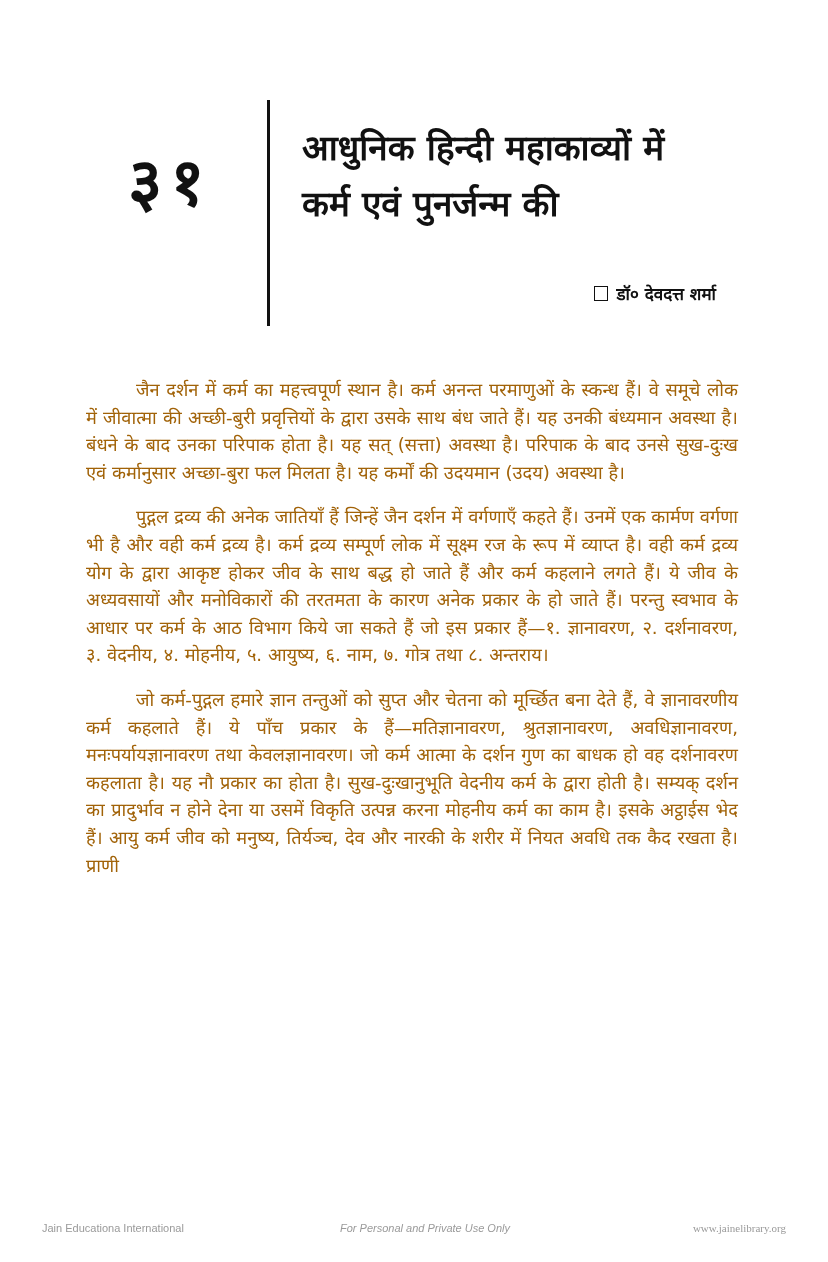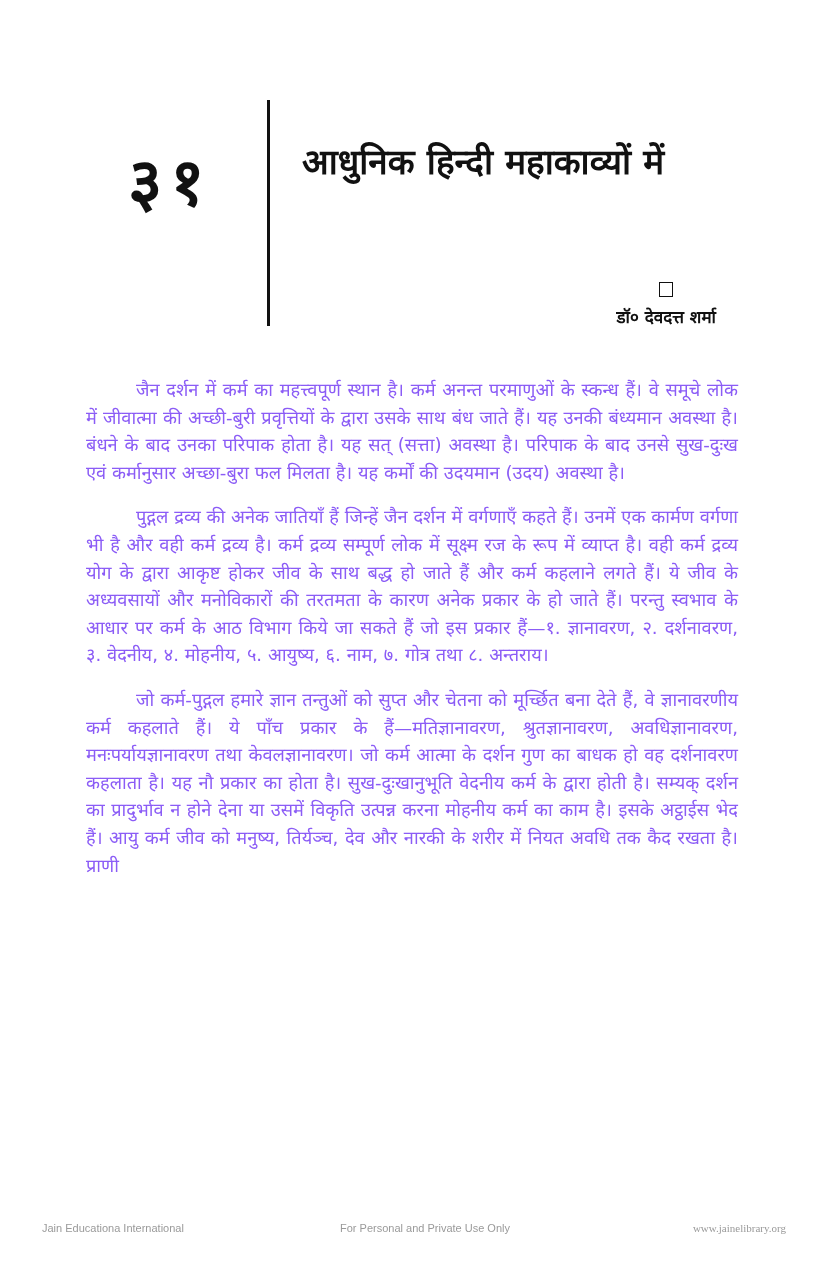--- a/index.html
+++ b/index.html
@@ -45,48 +45,46 @@
     top: 120px;
     width: 440px;
     font-size: 35px;
     font-weight: bold;
     line-height: 56px;
     color: #111;
   }
   .title-line {
     display: block;
     white-space: nowrap;
-    margin-top: 14px;
   }
   .author {
     position: absolute;
     right: 112px;
     top: 282px;
     font-size: 17px;
     font-weight: bold;
     color: #111;
     display: flex;
     align-items: center;
     gap: 8px;
-    flex-direction: column;
   }
   .author-box {
     display: inline-block;
     width: 12px;
     height: 13px;
     border: 1.5px solid #111;
   }
   .body-text {
     position: absolute;
     left: 86px;
     top: 376px;
     width: 652px;
     font-size: 18.2px;
     line-height: 27.6px;
-    color: #8b5cf6;
+    color: #a16207;
     text-align: justify;
   }
   .para {
     margin: 0 0 17px 0;
     text-indent: 50px;
     text-align: justify;
     text-align-last: left;
   }
   .footer {
     position: absolute;
@@ -96,31 +94,32 @@
     height: 20px;
     font-family: "Liberation Sans", sans-serif;
     font-size: 11px;
     color: #9a9a9a;
   }
   .footer span {
     position: absolute;
     top: 0;
   }
   .footer-left { left: 42px; text-align: right; }
-  .footer-center { left: 340px; }
+  .footer-center { left: 340px; font-style: italic; }
   .footer-right { right: 42px; font-family: Liberation Serif, serif; }
 </style>
 </head>
 <body>
 
 <div class="page-header">
   <div class="chapter-number">३१</div>
   <div class="vertical-rule"></div>
   <div class="title">
     <span class="title-line">आधुनिक हिन्दी महाकाव्यों में</span>
+    <span class="title-line">कर्म एवं पुनर्जन्म की</span>
   </div>
   <div class="author">
     <span class="author-box"></span>
     <span>डॉ० देवदत्त शर्मा</span>
   </div>
 </div>
 
 <div class="body-text">
   <p class="para">जैन दर्शन में कर्म का महत्त्वपूर्ण स्थान है। कर्म अनन्त परमाणुओं के स्कन्ध हैं। वे समूचे लोक में जीवात्मा की अच्छी-बुरी प्रवृत्तियों के द्वारा उसके साथ बंध जाते हैं। यह उनकी बंध्यमान अवस्था है। बंधने के बाद उनका परिपाक होता है। यह सत् (सत्ता) अवस्था है। परिपाक के बाद उनसे सुख-दुःख एवं कर्मानुसार अच्छा-बुरा फल मिलता है। यह कर्मों की उदयमान (उदय) अवस्था है।</p>
   <p class="para">पुद्गल द्रव्य की अनेक जातियाँ हैं जिन्हें जैन दर्शन में वर्गणाएँ कहते हैं। उनमें एक कार्मण वर्गणा भी है और वही कर्म द्रव्य है। कर्म द्रव्य सम्पूर्ण लोक में सूक्ष्म रज के रूप में व्याप्त है। वही कर्म द्रव्य योग के द्वारा आकृष्ट होकर जीव के साथ बद्ध हो जाते हैं और कर्म कहलाने लगते हैं। ये जीव के अध्यवसायों और मनोविकारों की तरतमता के कारण अनेक प्रकार के हो जाते हैं। परन्तु स्वभाव के आधार पर कर्म के आठ विभाग किये जा सकते हैं जो इस प्रकार हैं—१. ज्ञानावरण, २. दर्शनावरण, ३. वेदनीय, ४. मोहनीय, ५. आयुष्य, ६. नाम, ७. गोत्र तथा ८. अन्तराय।</p>

